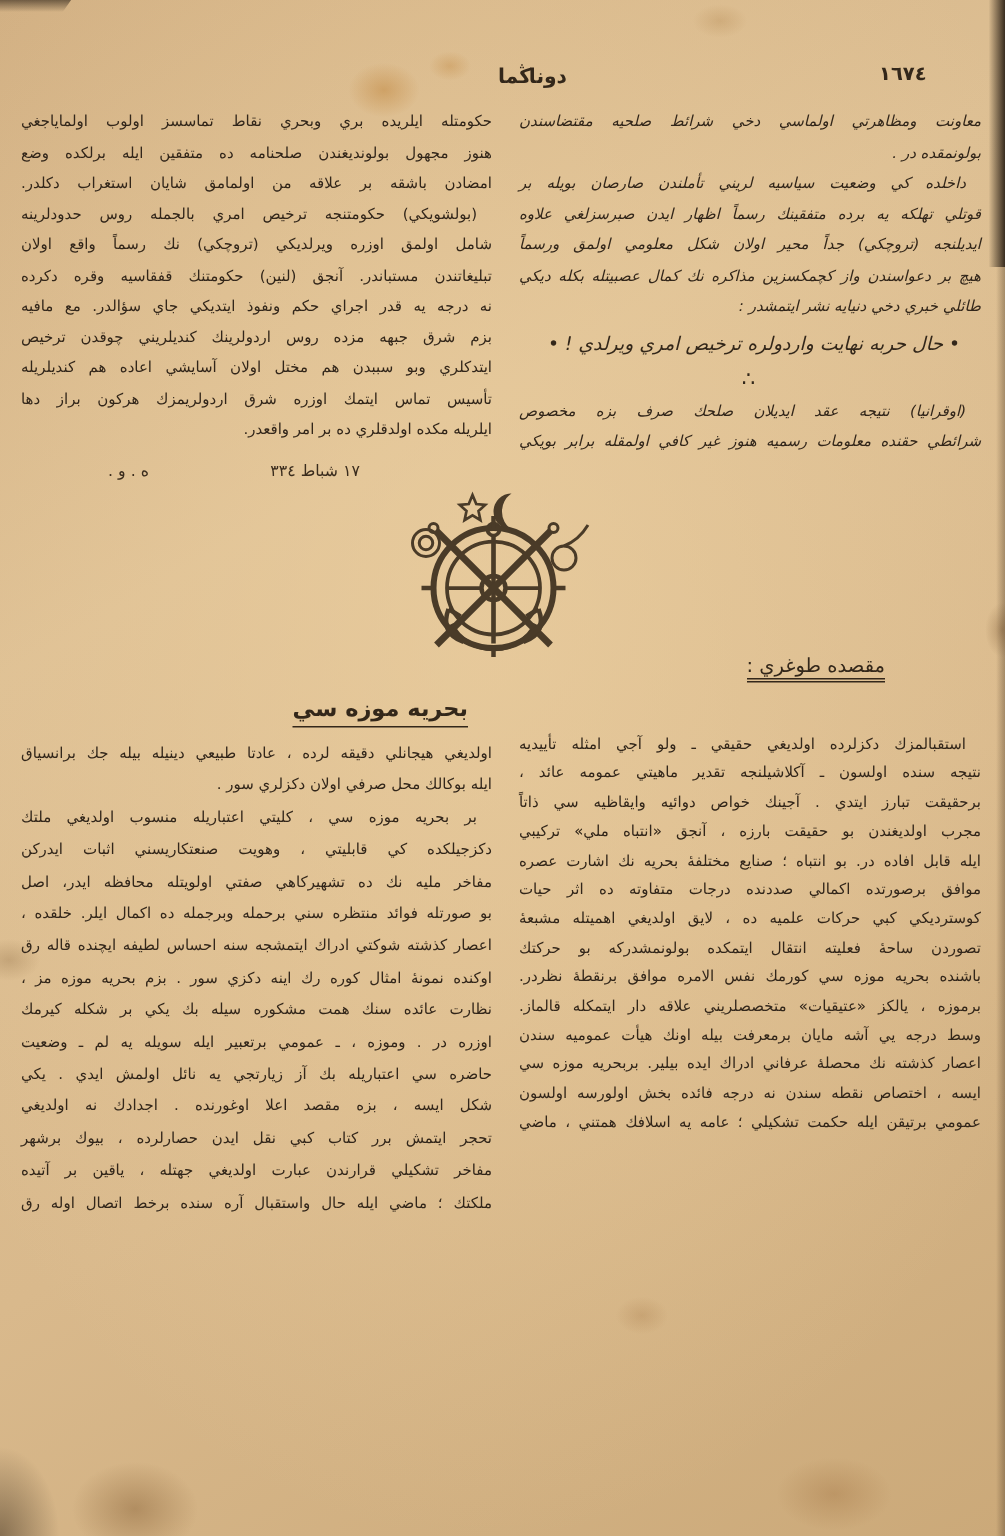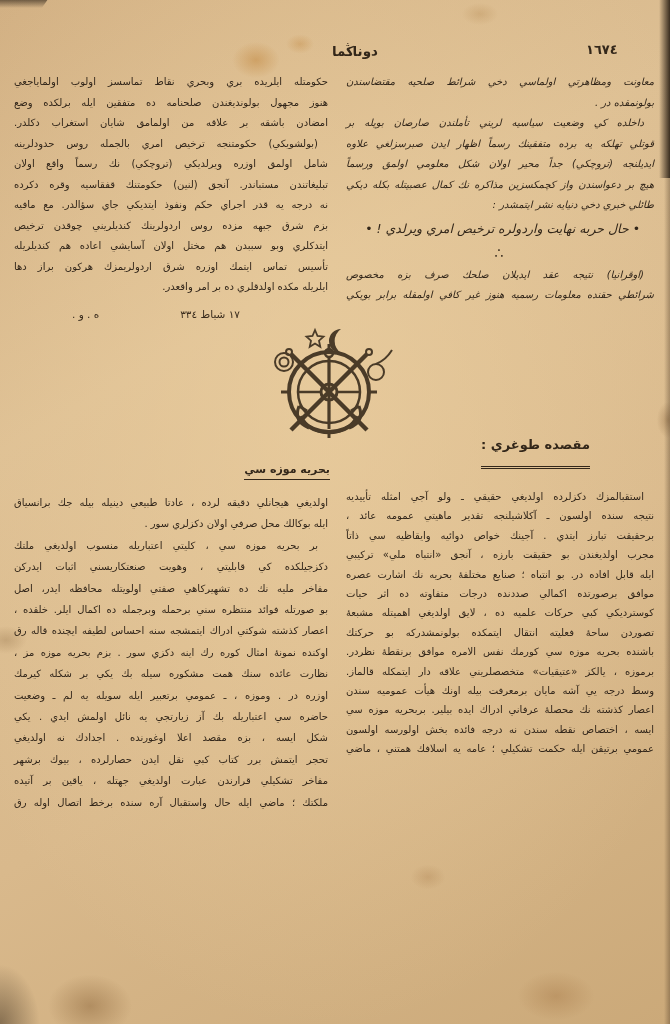--- a/index.html
+++ b/index.html
@@ -55,26 +55,26 @@
 
   .quote-line { margin-top:3px; font-size:12.5px; line-height:20px; direction:rtl;
                 text-align:right; padding-right:14px; }
   .separator  { text-align:center; font-size:14px; line-height:24px; margin-top:2px; letter-spacing:2px; }
 
   .date-row { display:flex; direction:rtl; justify-content:space-between;
               padding:10px 88px 0 58px; font-size:10.5px; color:#3a2c1d; }
 
   .rubric {
     position:absolute; top:437px; right:80px; direction:rtl;
-    font-size:13px; font-weight:bold; padding-bottom:14px;
+    font-size:13px; font-weight:normal; padding-bottom:0;
     border-bottom:3px double #33271a;
   }
   .article-title {
-    position:absolute; top:463px; right:340px; direction:rtl;
-    font-size:11px; font-weight:bold; padding-bottom:3px;
+    position:absolute; top:463px; right:358px; direction:rtl;
+    font-size:15px; font-weight:bold; padding-bottom:3px;
     border-bottom:1px solid #33271a;
   }
 
   .emblem { position:absolute; top:326px; left:255px; width:150px; height:118px; opacity:.85; }
 </style>
 </head>
 <body>
 
 <div class="page">
 

